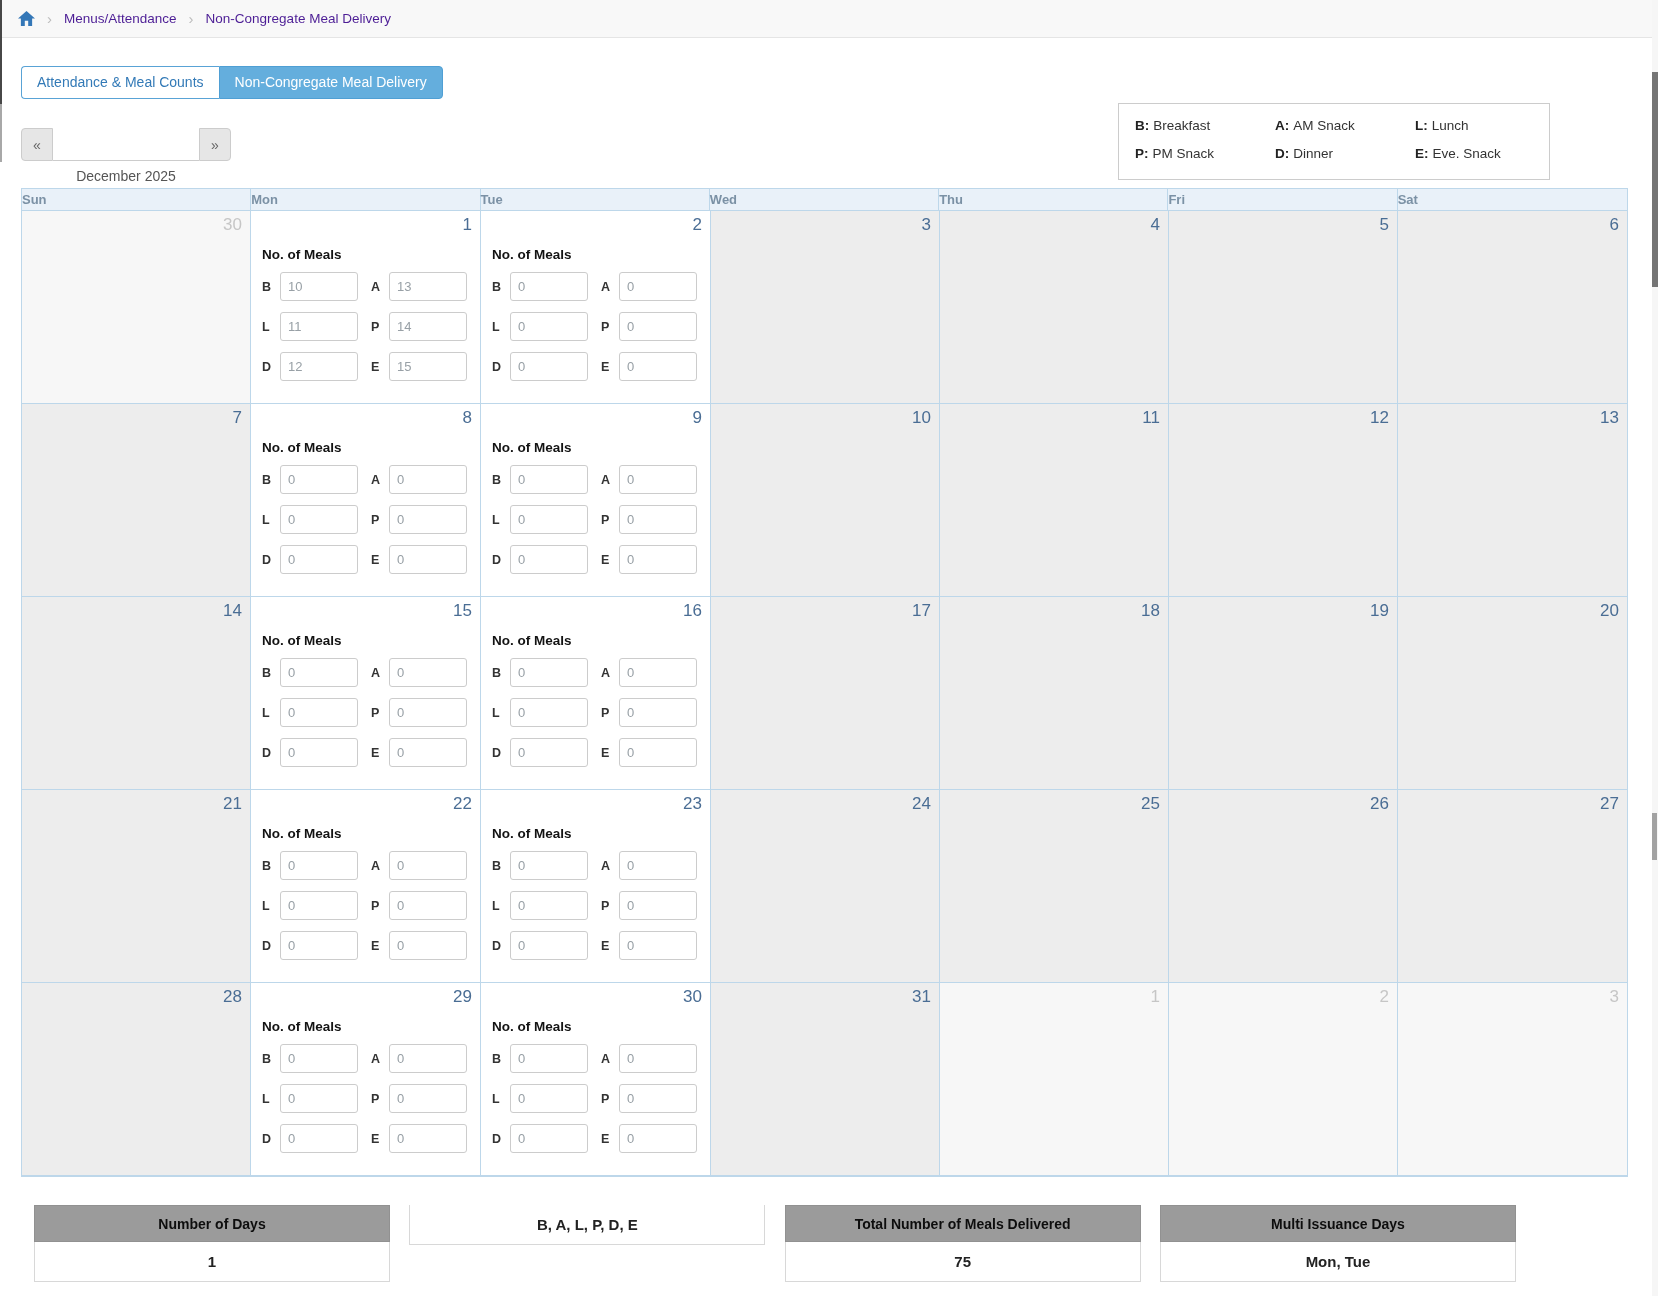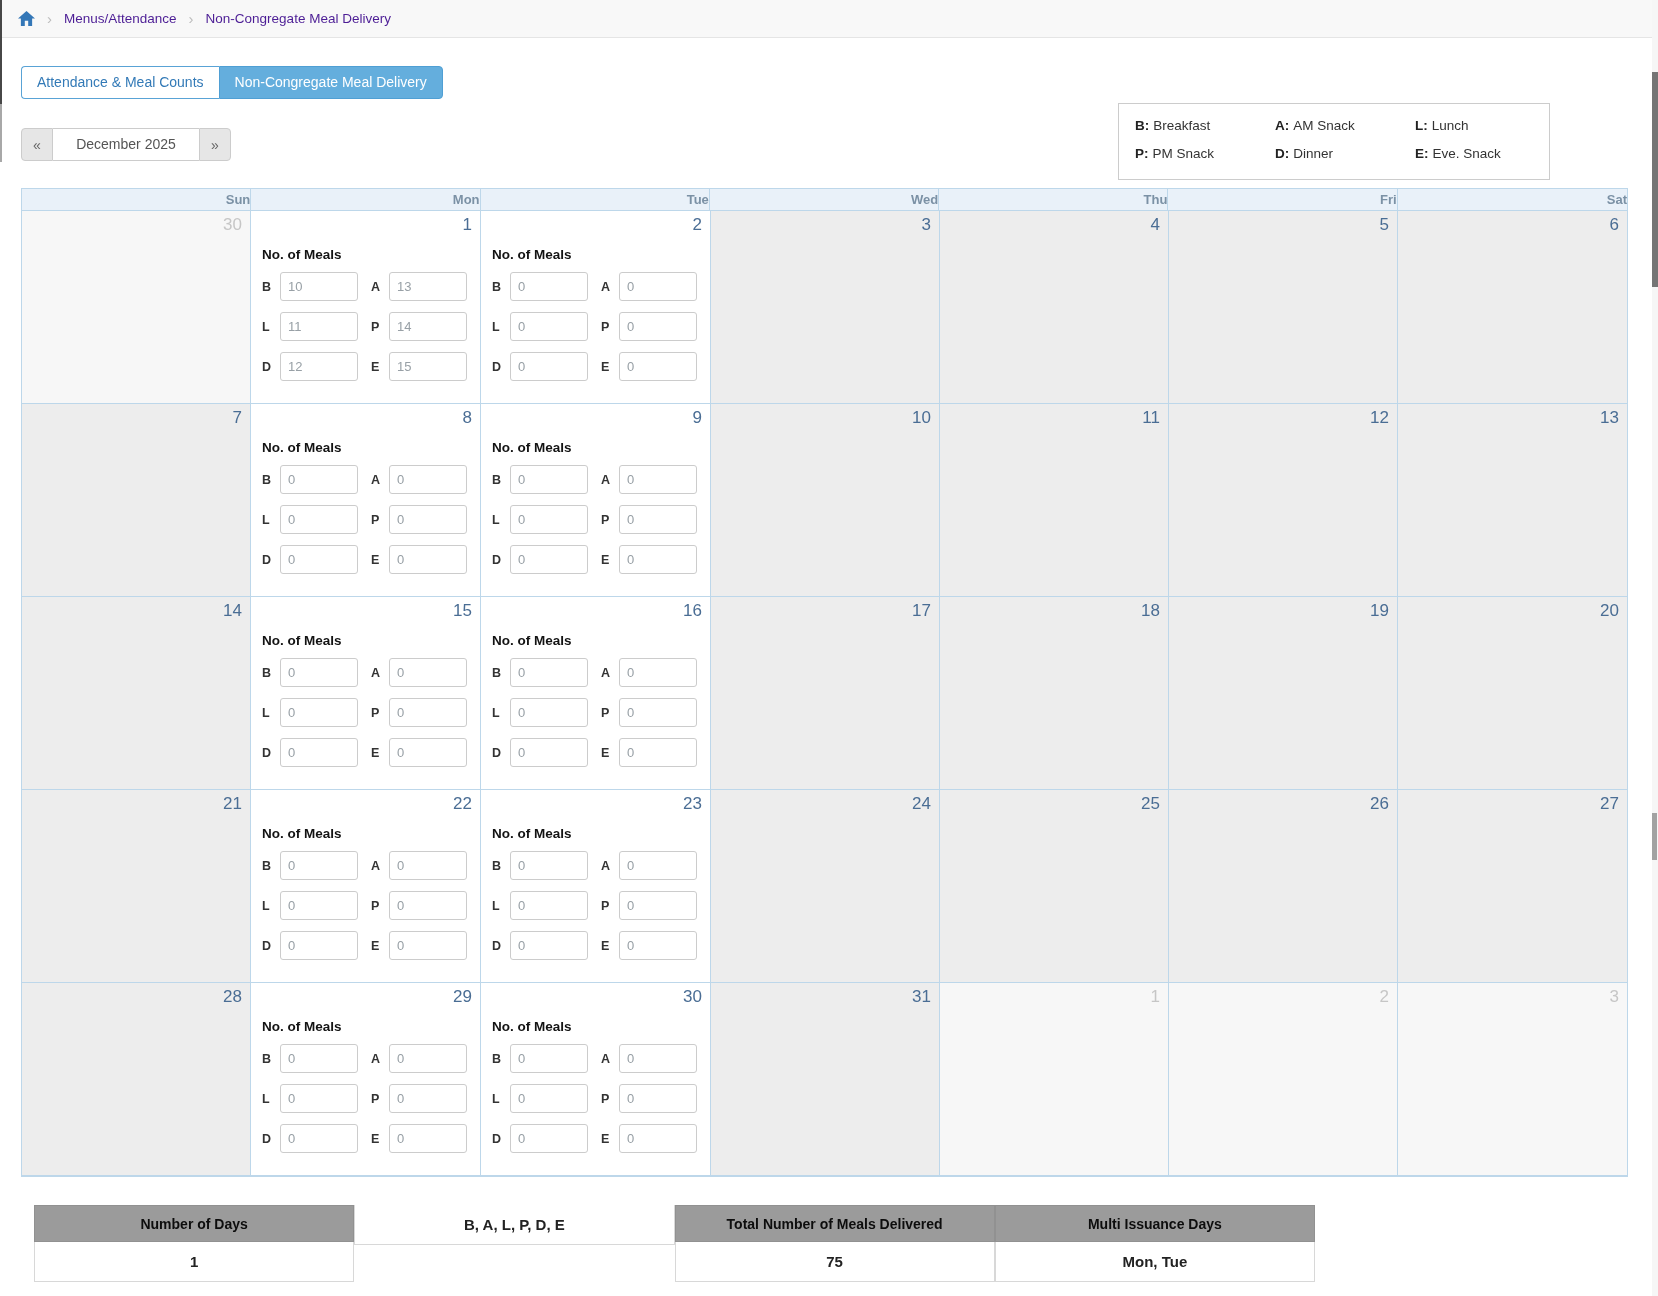--- a/index.html
+++ b/index.html
@@ -42,42 +42,42 @@
   
   .month-nav { position:absolute; top:128px; left:21px; display:flex; height:33px; }
   .mn-btn {
     width:32px; height:33px; background:#e6e6e6; border:1px solid #ccc;
     color:#666; font-size:14px; cursor:pointer; font-family:"Liberation Sans",sans-serif;
   }
   .mn-btn.prev { border-radius:4px 0 0 4px; }
   .mn-btn.next { border-radius:0 4px 4px 0; }
   .month-label {
     width:146px; height:33px; background:#fff; border-top:1px solid #ccc; border-bottom:1px solid #ccc;
-    text-align:center; line-height:31px; font-size:14px; color:#555;
+    text-align:center; line-height:31px; font-size:14px; color:#555;margin-top:32px;
   }
 
   
   .legend {
     position:absolute; top:103px; left:1118px; width:432px; height:77px;
     border:1px solid #ccc; background:#fff;
     display:grid; grid-template-columns:140px 140px 1fr; row-gap:13px;
     padding:14px 14px 10px 16px; font-size:13.5px; color:#333; align-content:start;
   }
   .lg-key { font-weight:bold; color:#222; }
   .lg-key::after { content:":"; }
   .lg-label { margin-left:4px; }
 
   
   .calendar {
     position:absolute; top:188px; left:21px; width:1607px;
     border:1px solid #bdd7ea; background:#fff;
   }
   .cal-head { display:grid; grid-template-columns:repeat(7,1fr); background:#e9f1f9; }
   .cal-hcell {
-    height:22px; line-height:21px; text-align:right; font-weight:bold;
+    height:22px; line-height:21px; text-align:left; font-weight:bold;
     font-size:13px; color:#7b91a5;
     border-right:1px solid #bdd7ea; border-bottom:1px solid #bdd7ea;
   }
   .cal-hcell:nth-child(7n) { border-right:none; }
   .cal-body { display:grid; grid-template-columns:repeat(7,1fr); grid-auto-rows:193px; }
   .day-cell {
     position:relative; border-right:1px solid #bdd7ea; border-bottom:1px solid #bdd7ea;
     background:#fff;
   }
   .day-cell:nth-child(7n) { border-right:none; }
@@ -92,21 +92,21 @@
   .meal-group { display:flex; align-items:center; margin-right:13px; }
   .meal-key { width:12px; margin-right:6px; font-size:12.5px; font-weight:bold; color:#333; }
   .meal-input {
     width:78px; height:29px; border:1px solid #ccc; border-radius:3px;
     padding:0 7px; font-size:13px; color:#98a0a6; background:#fff;
     font-family:"Liberation Sans",sans-serif;
   }
 
   
   .summary-row {
-    position:absolute; top:1205px; left:34px; width:1281px;
+    position:absolute; top:1205px; left:34px; width:1482px;
     display:flex; justify-content:space-between;
   }
   .sum-box { width:356px; }
   .sum-head {
     height:37px; line-height:37px; background:#9b9b9b; border:1px solid #919191;
     text-align:center; font-size:14px; font-weight:bold; color:#0d0d0d;
   }
   .sum-val {
     height:40px; line-height:39px; background:#fff; border:1px solid #d8d8d8; border-top:none;
     text-align:center; font-size:15px; font-weight:bold; color:#222;

